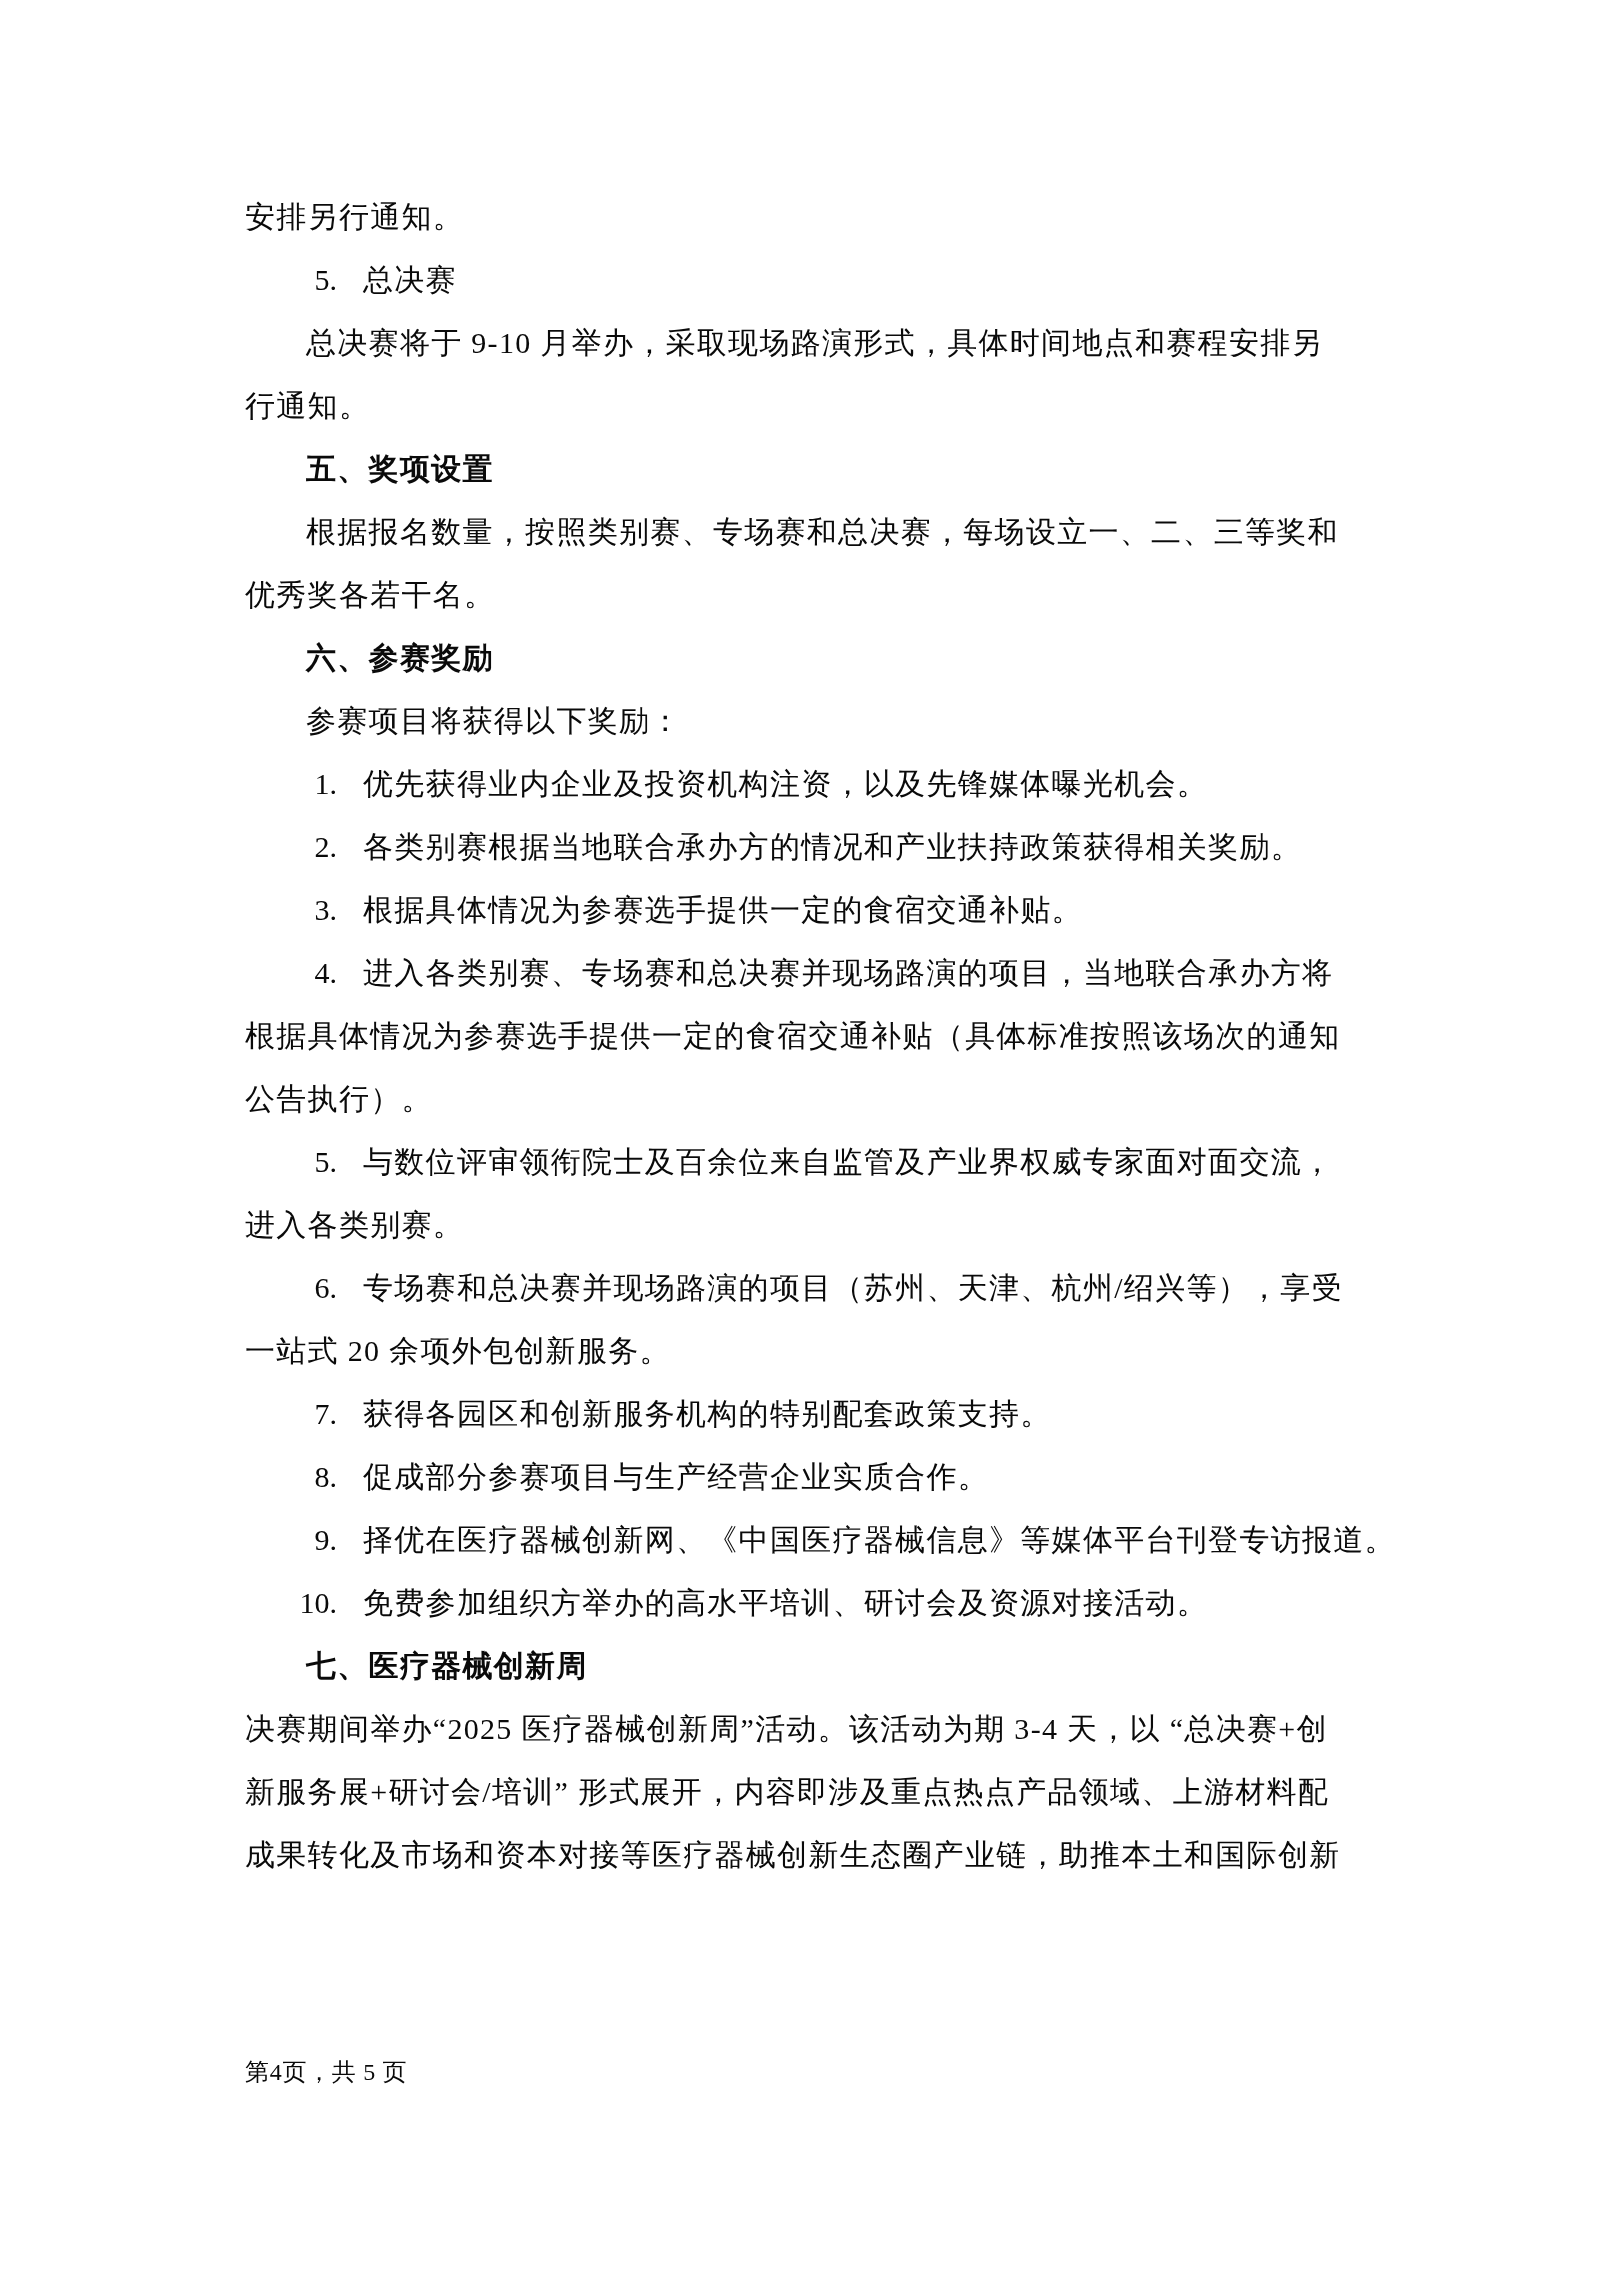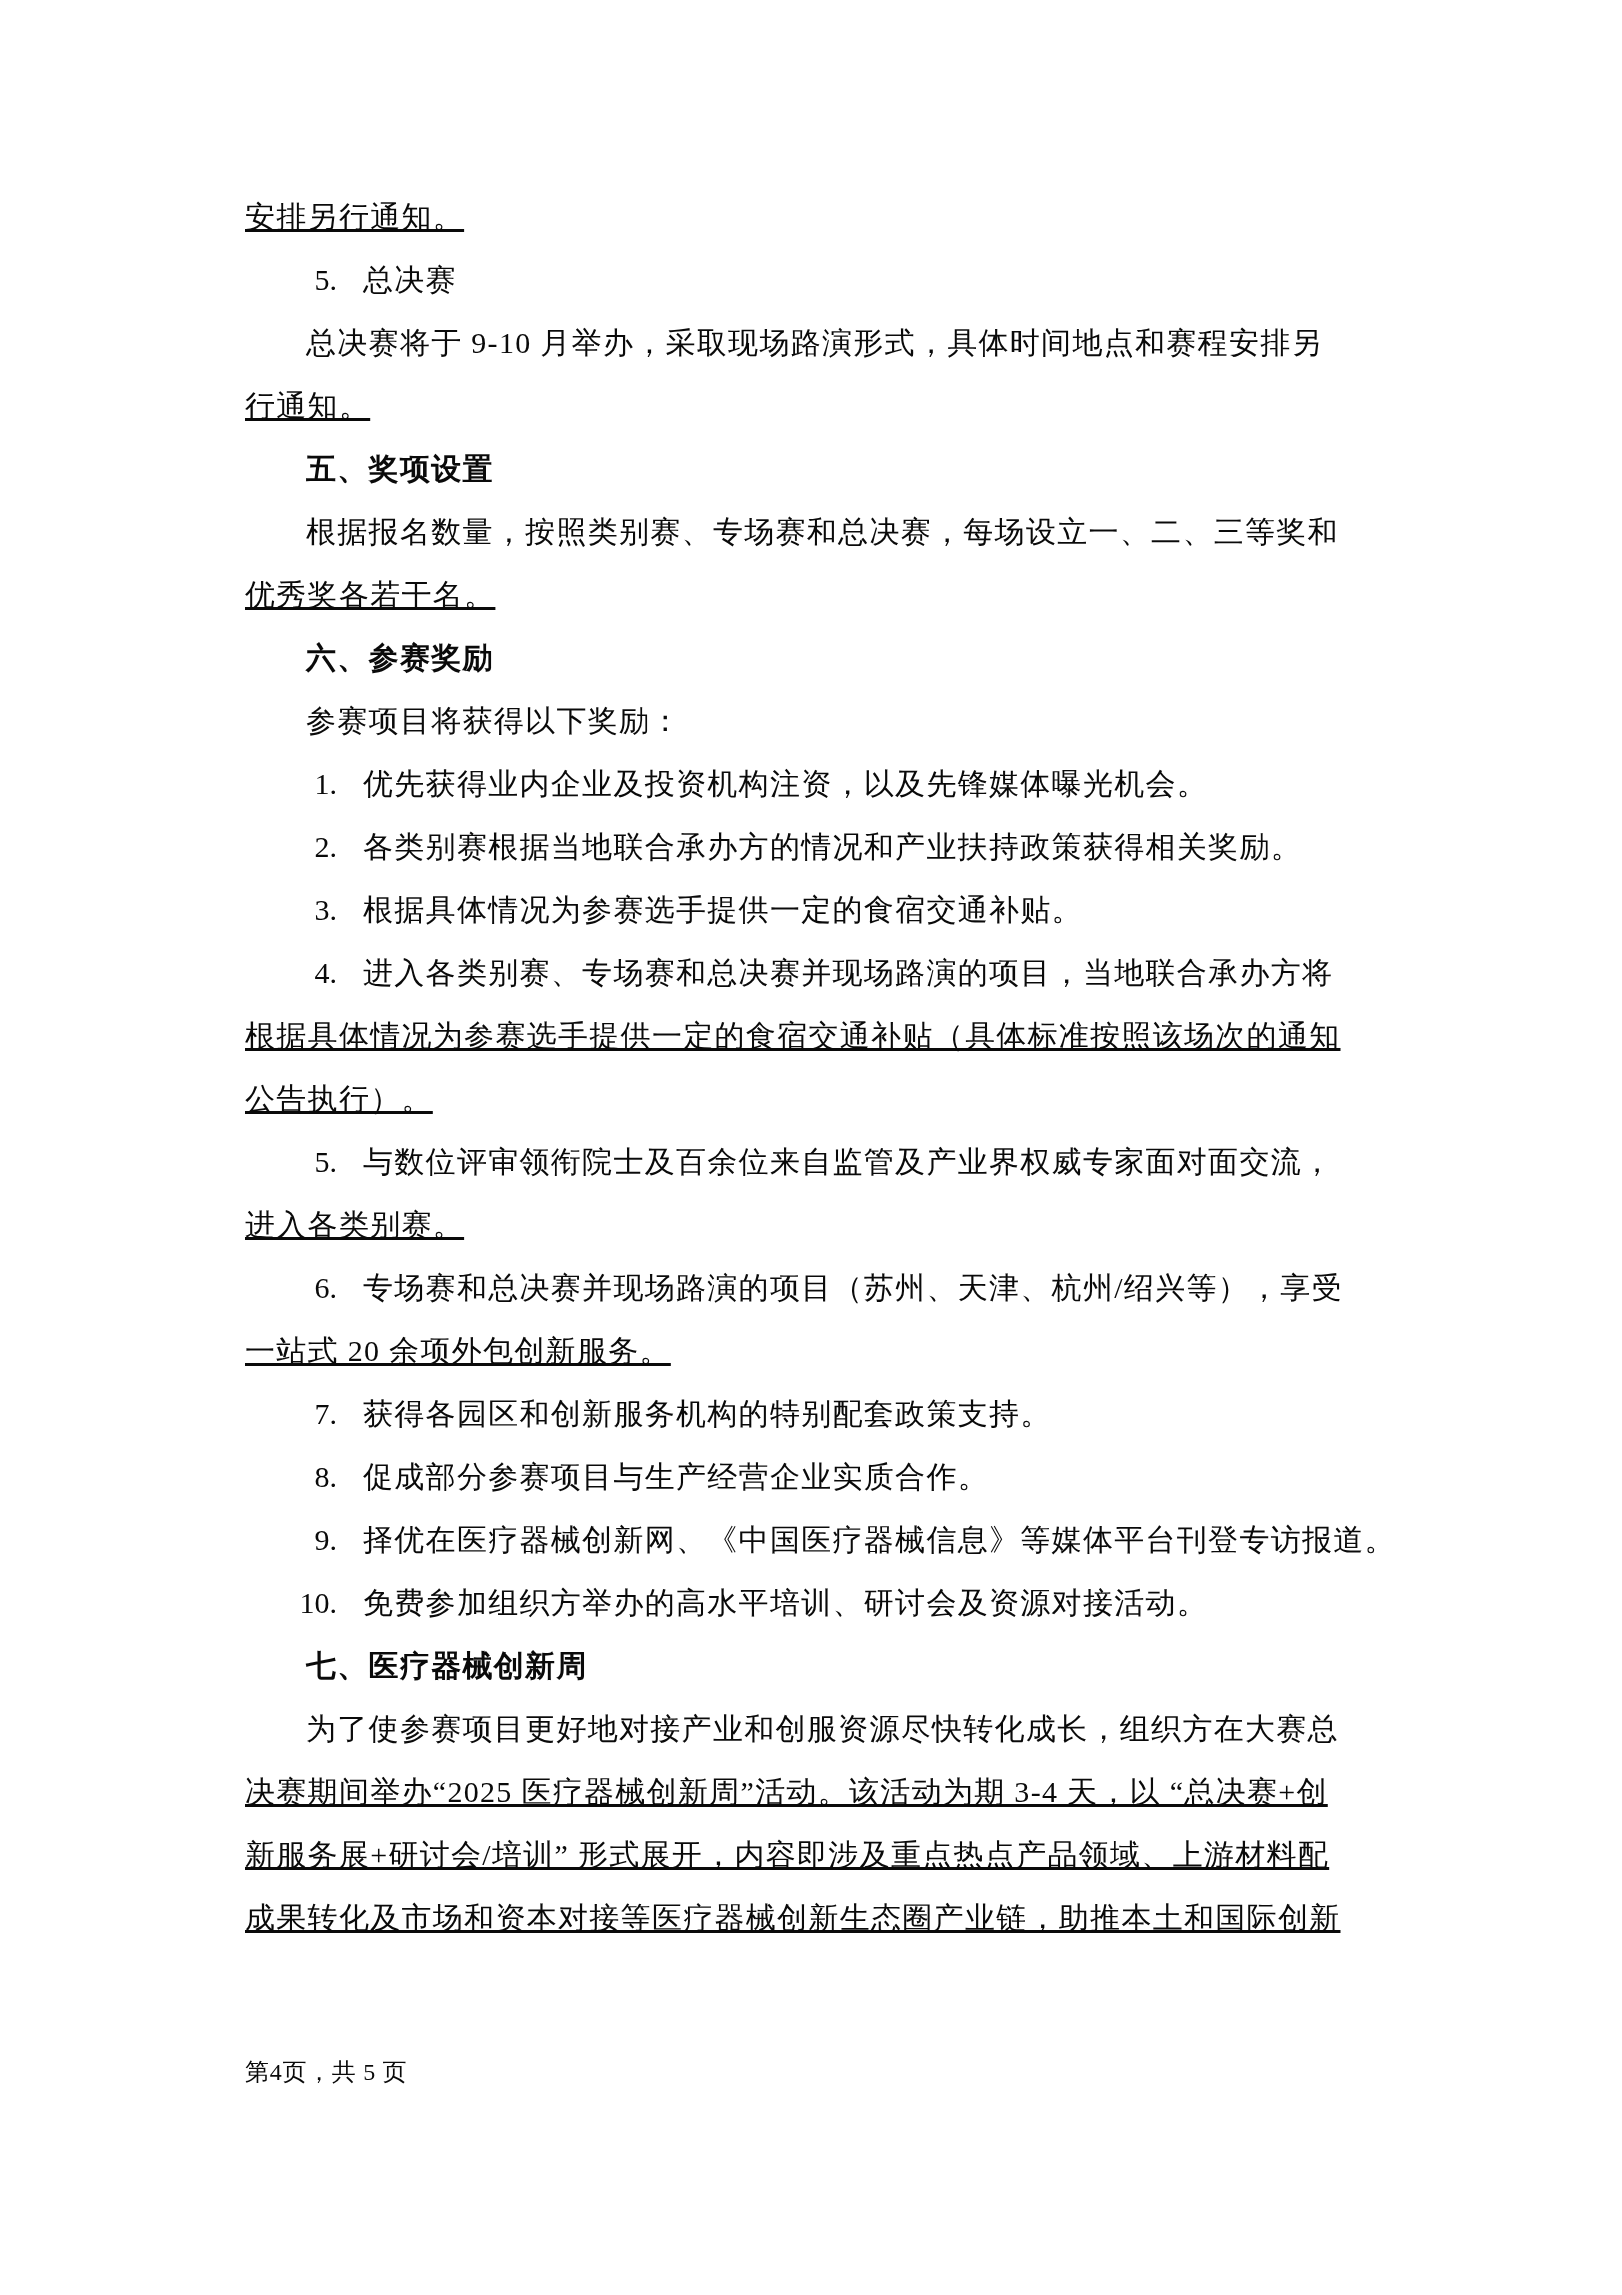--- a/index.html
+++ b/index.html
@@ -20,21 +20,21 @@
     font-size: 30px;
     letter-spacing: 1.3px;
   }
   .ln {
     height: 63px;
     line-height: 63px;
     white-space: pre;
   }
   .ln--heading { font-weight: 700; padding-left: 61px; }
   .ln--para    { padding-left: 61px; }
-  .ln--wrap    { padding-left: 0; text-decoration: underline; }
+  .ln--wrap    { padding-left: 0; }
   .ln--item .num {
     display: inline-block;
     width: 92px;
     text-align: right;
     letter-spacing: 0;
   }
   .ln--item .txt { margin-left: 26px; }
   .footer {
     position: absolute;
     left: 245px;
@@ -68,21 +68,20 @@
       <div class="ln ln--wrap"><span class="txt">公告执行）。</span></div>
       <div class="ln ln--item"><span class="num">5.</span><span class="txt">与数位评审领衔院士及百余位来自监管及产业界权威专家面对面交流，</span></div>
       <div class="ln ln--wrap"><span class="txt">进入各类别赛。</span></div>
       <div class="ln ln--item"><span class="num">6.</span><span class="txt">专场赛和总决赛并现场路演的项目（苏州、天津、杭州/绍兴等），享受</span></div>
       <div class="ln ln--wrap"><span class="txt">一站式 20 余项外包创新服务。</span></div>
       <div class="ln ln--item"><span class="num">7.</span><span class="txt">获得各园区和创新服务机构的特别配套政策支持。</span></div>
       <div class="ln ln--item"><span class="num">8.</span><span class="txt">促成部分参赛项目与生产经营企业实质合作。</span></div>
       <div class="ln ln--item"><span class="num">9.</span><span class="txt">择优在医疗器械创新网、《中国医疗器械信息》等媒体平台刊登专访报道。</span></div>
       <div class="ln ln--item"><span class="num">10.</span><span class="txt">免费参加组织方举办的高水平培训、研讨会及资源对接活动。</span></div>
       <div class="ln ln--heading"><span class="txt">七、医疗器械创新周</span></div>
-      <div class="ln ln--para"><span class="txt">为了使参赛项目更好地对接产业和创服资源尽快转化成长，组织方在大赛总</span></div>
       <div class="ln ln--wrap"><span class="txt">决赛期间举办“2025 医疗器械创新周”活动。该活动为期 3-4 天，以 “总决赛+创</span></div>
       <div class="ln ln--wrap"><span class="txt">新服务展+研讨会/培训” 形式展开，内容即涉及重点热点产品领域、上游材料配</span></div>
       <div class="ln ln--wrap"><span class="txt">成果转化及市场和资本对接等医疗器械创新生态圈产业链，助推本土和国际创新</span></div>
     </div>
   <div class="footer">
     <span>第4页，共 5 页</span>
   </div>
 </div>
 
 

